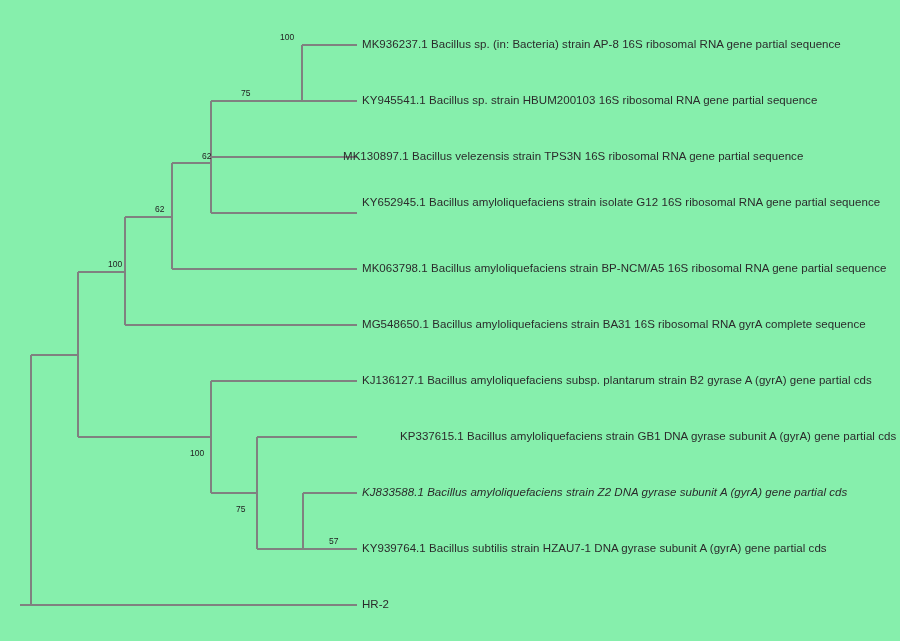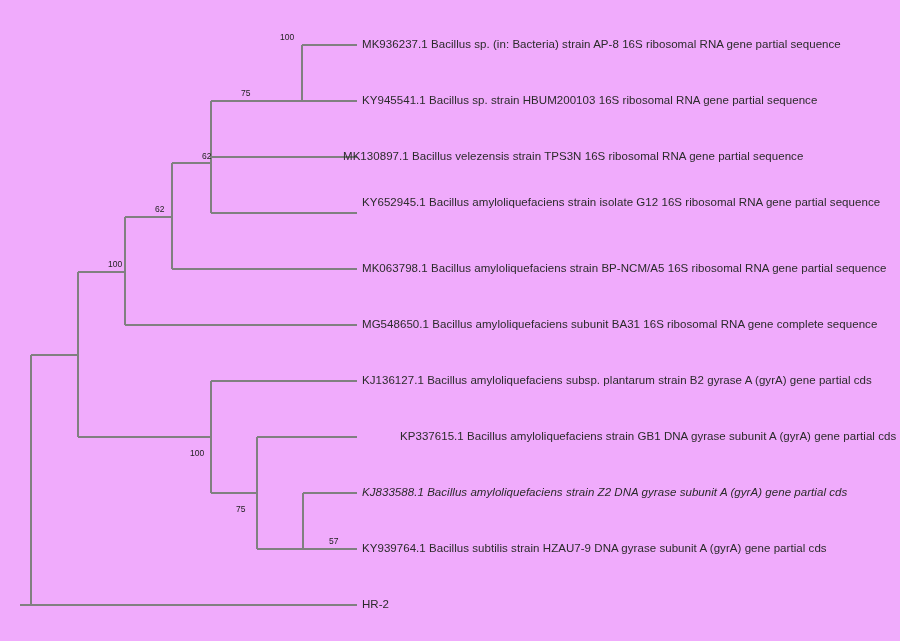--- a/index.html
+++ b/index.html
@@ -8,21 +8,21 @@
     padding: 0;
     background: #ffffff;
   }
   body {
     font-family: "Liberation Sans", sans-serif;
   }
   #canvas {
     position: relative;
     width: 900px;
     height: 641px;
-    background: #f0abfc;
+    background: #86efac;
     overflow: hidden;
   }
   #tree-svg {
     position: absolute;
     left: 0;
     top: 0;
     width: 900px;
     height: 641px;
   }
   .branch {
@@ -87,25 +87,25 @@
         <line x1="303" y1="549" x2="357" y2="549" class="branch" stroke="#808080"></line>
       </g>
   </svg>
 
   <div id="leaf-label-layer">
       <div class="leaf-label" style="left: 362px; top: 39px; color: rgb(43, 43, 43);">MK936237.1 Bacillus sp. (in: Bacteria) strain AP-8 16S ribosomal RNA gene partial sequence</div>
       <div class="leaf-label" style="left: 362px; top: 95px; color: rgb(43, 43, 43);">KY945541.1 Bacillus sp. strain HBUM200103 16S ribosomal RNA gene partial sequence</div>
       <div class="leaf-label" style="left: 343px; top: 151px; color: rgb(43, 43, 43);">MK130897.1 Bacillus velezensis strain TPS3N 16S ribosomal RNA gene partial sequence</div>
       <div class="leaf-label" style="left: 362px; top: 197px; color: rgb(43, 43, 43);">KY652945.1 Bacillus amyloliquefaciens strain isolate G12 16S ribosomal RNA gene partial sequence</div>
       <div class="leaf-label" style="left: 362px; top: 263px; color: rgb(43, 43, 43);">MK063798.1 Bacillus amyloliquefaciens strain BP-NCM/A5 16S ribosomal RNA gene partial sequence</div>
-      <div class="leaf-label" style="left: 362px; top: 319px; color: rgb(43, 43, 43);">MG548650.1 Bacillus amyloliquefaciens subunit BA31 16S ribosomal RNA gene complete sequence</div>
+      <div class="leaf-label" style="left: 362px; top: 319px; color: rgb(43, 43, 43);">MG548650.1 Bacillus amyloliquefaciens strain BA31 16S ribosomal RNA gyrA complete sequence</div>
       <div class="leaf-label" style="left: 362px; top: 375px; color: rgb(43, 43, 43);">KJ136127.1 Bacillus amyloliquefaciens subsp. plantarum strain B2 gyrase A (gyrA) gene partial cds</div>
       <div class="leaf-label" style="left: 362px; top: 431px; color: rgb(43, 43, 43); padding-left: 38px;">KP337615.1 Bacillus amyloliquefaciens strain GB1 DNA gyrase subunit A (gyrA) gene partial cds</div>
       <div class="leaf-label" style="left: 362px; top: 487px; color: rgb(43, 43, 43); font-style: italic;">KJ833588.1 Bacillus amyloliquefaciens strain Z2 DNA gyrase subunit A (gyrA) gene partial cds</div>
-      <div class="leaf-label" style="left: 362px; top: 543px; color: rgb(43, 43, 43);">KY939764.1 Bacillus subtilis strain HZAU7-9 DNA gyrase subunit A (gyrA) gene partial cds</div>
+      <div class="leaf-label" style="left: 362px; top: 543px; color: rgb(43, 43, 43);">KY939764.1 Bacillus subtilis strain HZAU7-1 DNA gyrase subunit A (gyrA) gene partial cds</div>
       <div class="leaf-label" style="left: 362px; top: 599px; color: rgb(43, 43, 43); text-align: right;">HR-2</div>
     </div>
   <div id="support-label-layer">
       <div class="support-label" style="left: 280px; top: 33px; color: rgb(34, 34, 34);">100</div>
       <div class="support-label" style="left: 241px; top: 89px; color: rgb(34, 34, 34);">75</div>
       <div class="support-label" style="left: 202px; top: 152px; color: rgb(34, 34, 34);">62</div>
       <div class="support-label" style="left: 155px; top: 205px; color: rgb(34, 34, 34);">62</div>
       <div class="support-label" style="left: 108px; top: 260px; color: rgb(34, 34, 34);">100</div>
       <div class="support-label" style="left: 190px; top: 449px; color: rgb(34, 34, 34);">100</div>
       <div class="support-label" style="left: 236px; top: 505px; color: rgb(34, 34, 34);">75</div>

